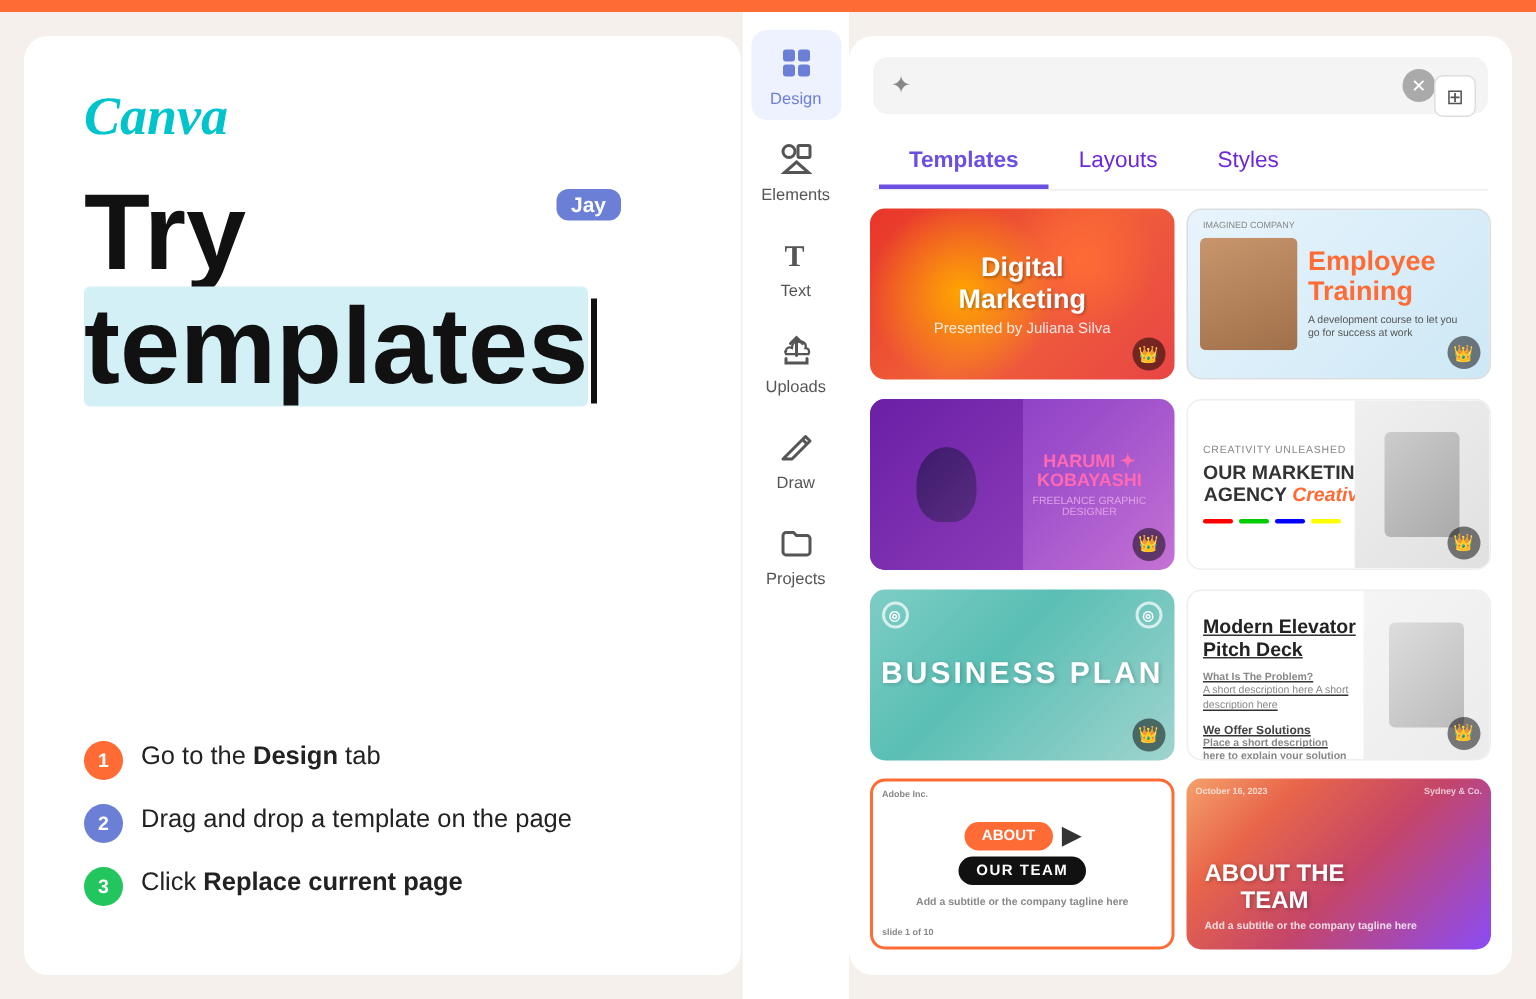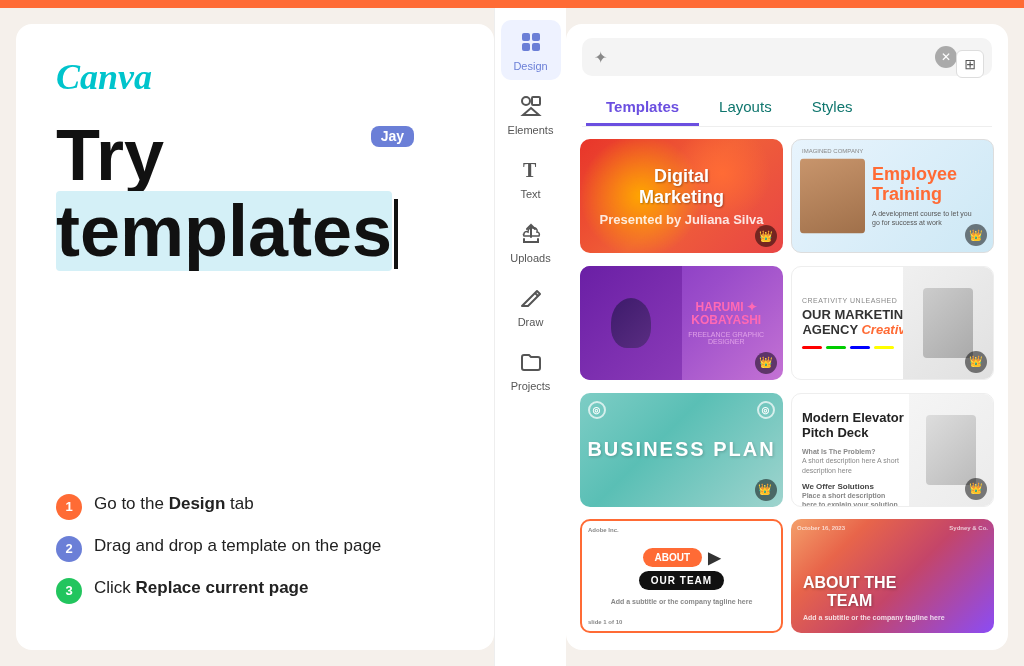--- a/index.html
+++ b/index.html
@@ -224,21 +224,21 @@
     .tabs-row {
       display: flex;
       gap: 0;
       border-bottom: 1px solid #eee;
       padding: 0 4px;
     }
 
     .tab {
       padding: 8px 20px;
       font-size: 15px;
-      color: #0f766e;
+      color: #6d28d9;
       cursor: pointer;
       border-bottom: 3px solid transparent;
       font-weight: 500;
     }
 
     .tab.active {
       color: #6B4FE0;
       border-bottom: 3px solid #6B4FE0;
       font-weight: 600;
     }
@@ -361,20 +361,21 @@
 
     .card-elevator {
       background: white;
       border: 1px solid #eee;
       display: flex;
       align-items: center;
       padding: 8px;
       font-size: 14px;
       font-weight: 700;
       color: #333;
+      text-decoration: underline;
     }
 
     .card-about-team {
       background: #fff;
       border: 2px solid #FF6B35;
       display: flex;
       flex-direction: column;
       align-items: center;
       justify-content: center;
       padding: 8px;
@@ -537,21 +538,21 @@
 
     <div class="right-panel-top-right">
       <div class="panel-toggle">⊞</div>
     </div>
 
     <div class="templates-grid">
 
       <div class="template-card card-digital-marketing">
         <div class="card-dm-text">
           <div style="font-size:18px;font-weight:900;color:white;text-shadow:1px 1px 2px rgba(0,0,0,0.3);">Digital<br>Marketing</div>
-          <div style="font-size:13px;font-weight:700;color:rgba(255,255,255,0.85);margin-top:4px;">Presented by Juliana Silva</div>
+          <div style="font-size:10px;font-weight:400;color:rgba(255,255,255,0.85);margin-top:4px;">Presented by Juliana Silva</div>
         </div>
         <div class="crown-badge">👑</div>
       </div>
 
       <div class="template-card card-employee" style="background: linear-gradient(135deg, #e8f4fd 0%, #cde8f5 100%); border: 1px solid #ddd;">
         <div style="position:absolute;left:8px;top:50%;transform:translateY(-50%);width:65px;height:75px;background:linear-gradient(135deg,#e2c5a0,#d4a574);border-radius:4px;overflow:hidden;">
           <div style="width:100%;height:100%;background:linear-gradient(160deg,#c8956c 0%,#a0704a 100%);"></div>
         </div>
         <div style="position:absolute;left:10px;top:8px;font-size:6px;color:#888;font-weight:500;">IMAGINED COMPANY</div>
         <div class="card-employee-text" style="right:8px;left:80px;">

